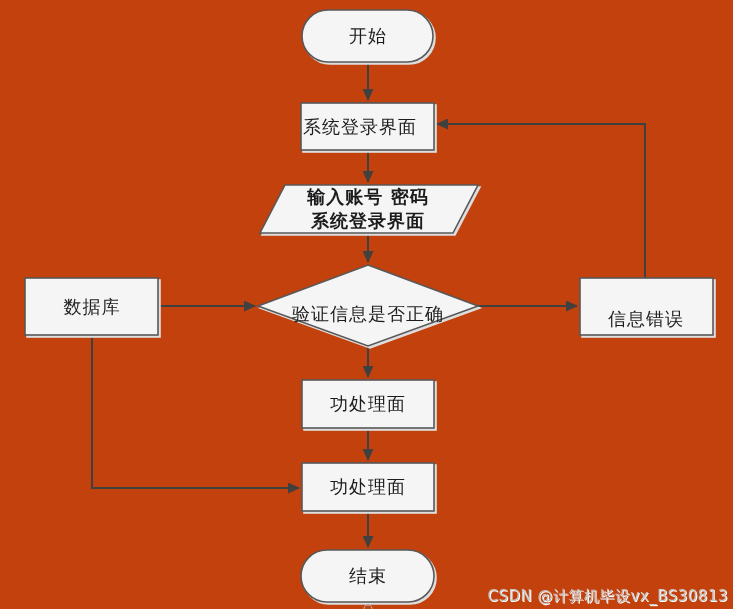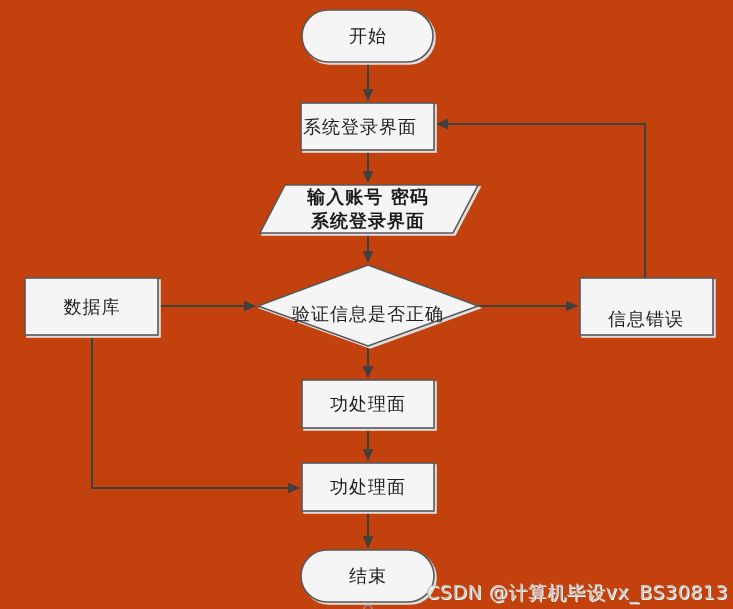--- a/index.html
+++ b/index.html
@@ -34,21 +34,21 @@
     color:#1c1c1c;
     white-space:nowrap;
     text-align:center;
     line-height:24px;
   }
   .watermark{
     position:absolute;
     right:5px;
     bottom:3px;
     font-family:"DejaVu Sans","Liberation Sans",sans-serif;
-    font-size:19px;
+    font-size:15px;
     color:#c8c8c8;
     text-shadow:1px 1px 0 #ffffff;
     letter-spacing:0.5px;
   }
 </style>
 </head>
 <body>
 
 <div class="canvas">
 

